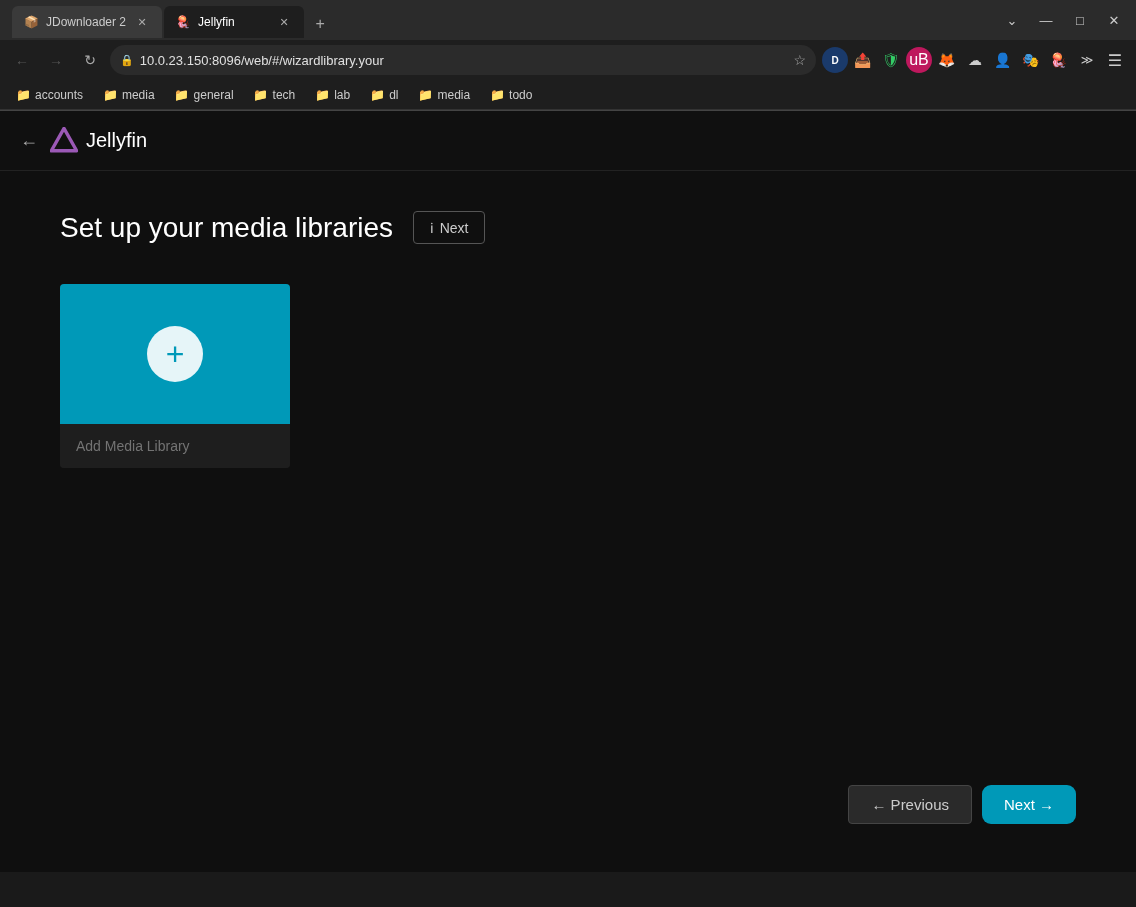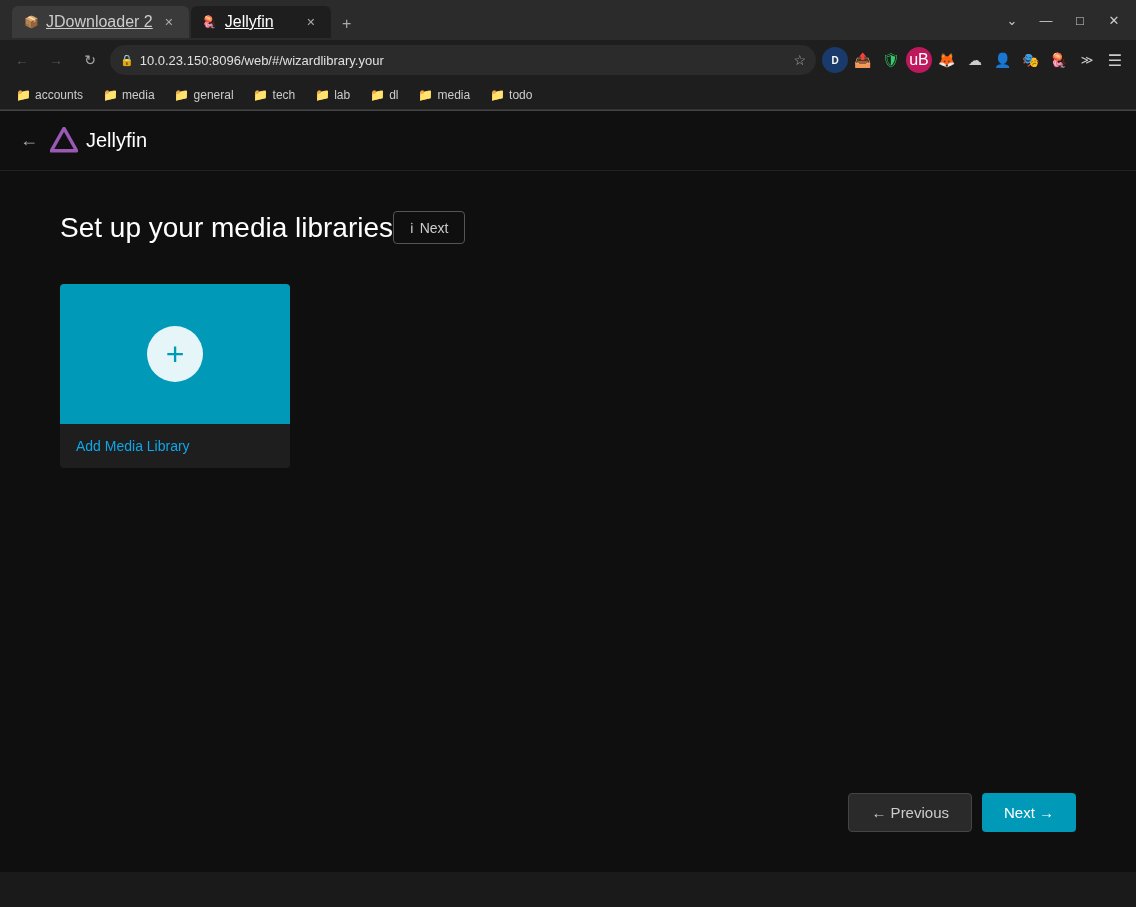--- a/index.html
+++ b/index.html
@@ -75,22 +75,21 @@
     .tab-icon {
       width: 14px;
       height: 14px;
       flex-shrink: 0;
     }
     .tab-title {
       flex: 1;
       white-space: nowrap;
       overflow: hidden;
       text-overflow: ellipsis;
-      font-size: 16px;
-      text-decoration: underline;
+      font-size: 12px;
     }
     .tab-close {
       width: 16px;
       height: 16px;
       border-radius: 50%;
       display: flex;
       align-items: center;
       justify-content: center;
       font-size: 11px;
       color: #aaa;
@@ -244,20 +243,21 @@
     .main-content {
       flex: 1;
       padding: 40px 60px;
       color: #fff;
       position: relative;
     }
 
     .page-header {
       display: flex;
       align-items: center;
+      gap: 20px;
       margin-bottom: 40px;
     }
 
     .page-title {
       font-size: 28px;
       font-weight: 300;
       color: #fff;
     }
 
     .help-btn {
@@ -306,28 +306,28 @@
       align-items: center;
       justify-content: center;
       color: #0099b8;
       font-size: 32px;
       font-weight: 300;
     }
 
     .library-card-label {
       padding: 14px 16px;
       font-size: 14px;
-      color: #0ea5e9;
+      color: #737373;
       background: #1e1e1e;
     }
 
     
     .footer-buttons {
       position: absolute;
-      bottom: 40px;
+      bottom: 48px;
       right: 60px;
       display: flex;
       gap: 10px;
     }
 
     .btn-previous {
       display: flex;
       align-items: center;
       gap: 6px;
       padding: 10px 22px;
@@ -339,21 +339,21 @@
       cursor: pointer;
     }
 
     .btn-next {
       display: flex;
       align-items: center;
       gap: 6px;
       padding: 10px 22px;
       background: #0099b8;
       border: none;
-      border-radius: 4px;
+      border-radius: 9px;
       color: #fff;
       font-size: 15px;
       cursor: pointer;
     }
   </style>
 </head>
 <body>
 
 <div class="browser-chrome">
 

